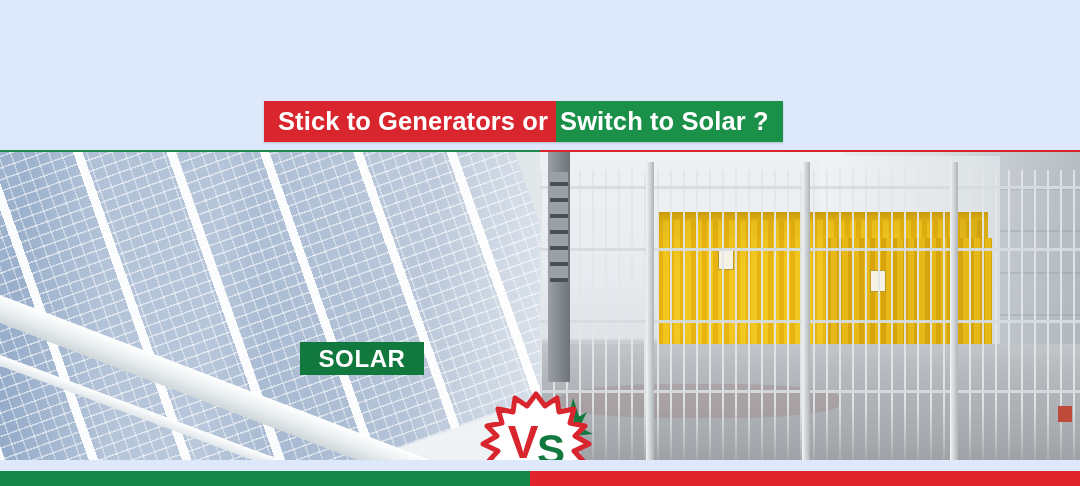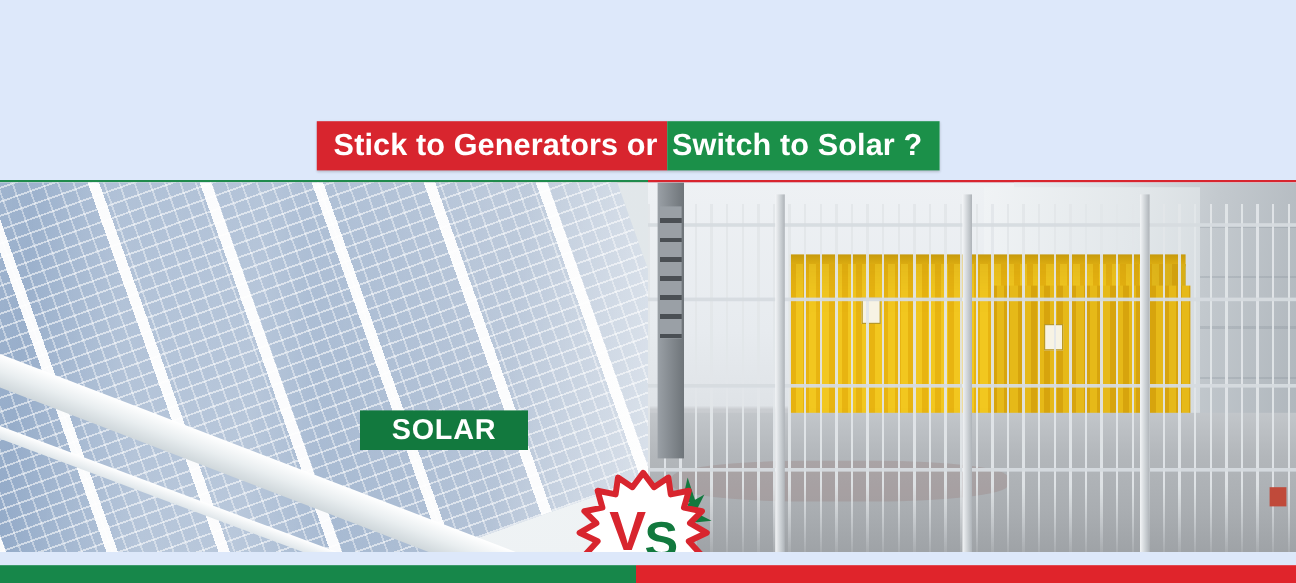--- a/index.html
+++ b/index.html
@@ -193,21 +193,21 @@
   .red-box{
     position:absolute;right:8px;bottom:40px;width:14px;height:16px;background:#c04a3a;
   }
 
   
   .chip{
     position:absolute;display:flex;align-items:center;justify-content:center;
     color:#fff;font-weight:bold;line-height:1;white-space:nowrap;
   }
   .chip-solar{
-    left:300px;top:190px;width:140px;height:33px;
+    left:300px;top:190px;width:124px;height:33px;
     background:#12793e;font-size:24px;letter-spacing:.6px;
   }
 
   
   .vs-badge{
     position:absolute;left:477px;top:242px;width:118px;height:112px;
   }
   .vs-badge svg{display:block;width:100%;height:100%;overflow:visible;}
 
   

